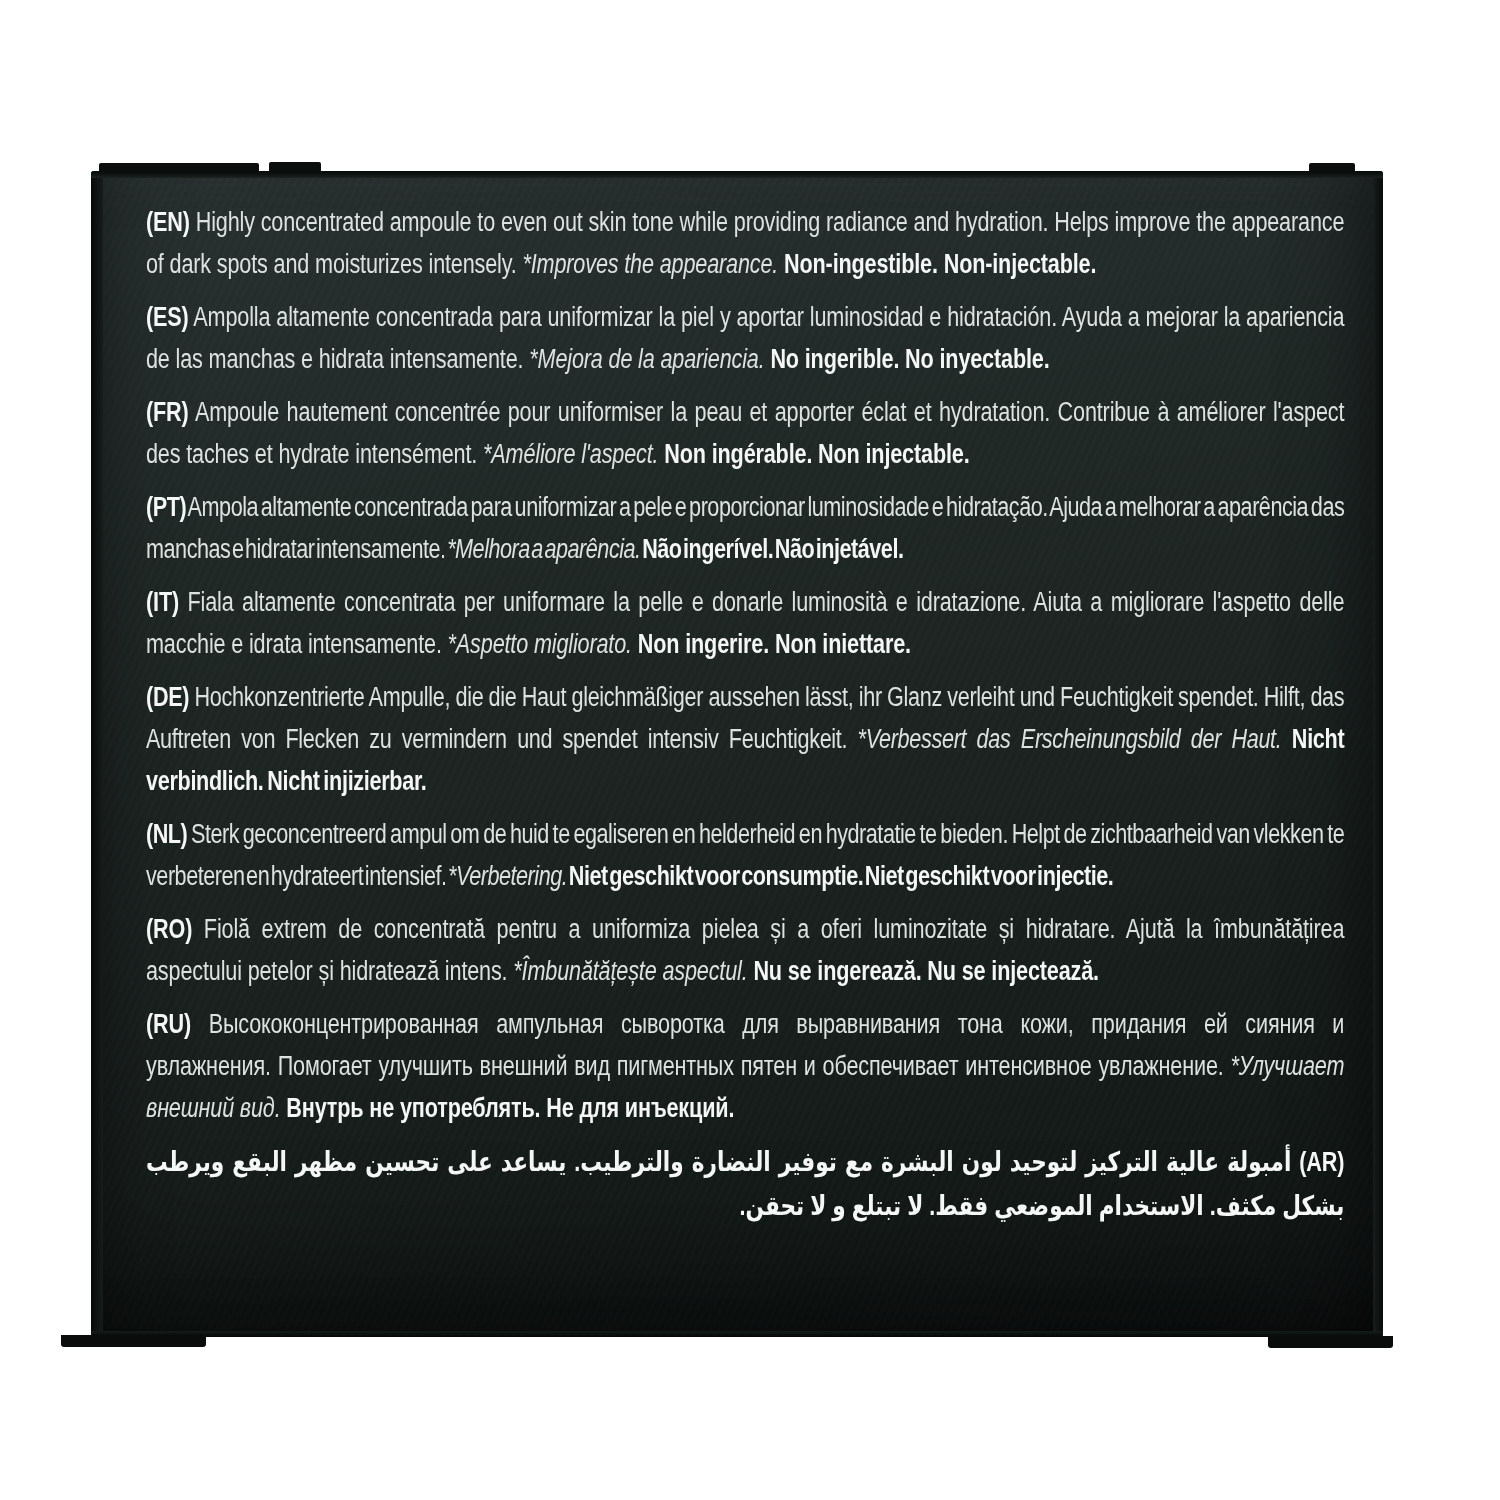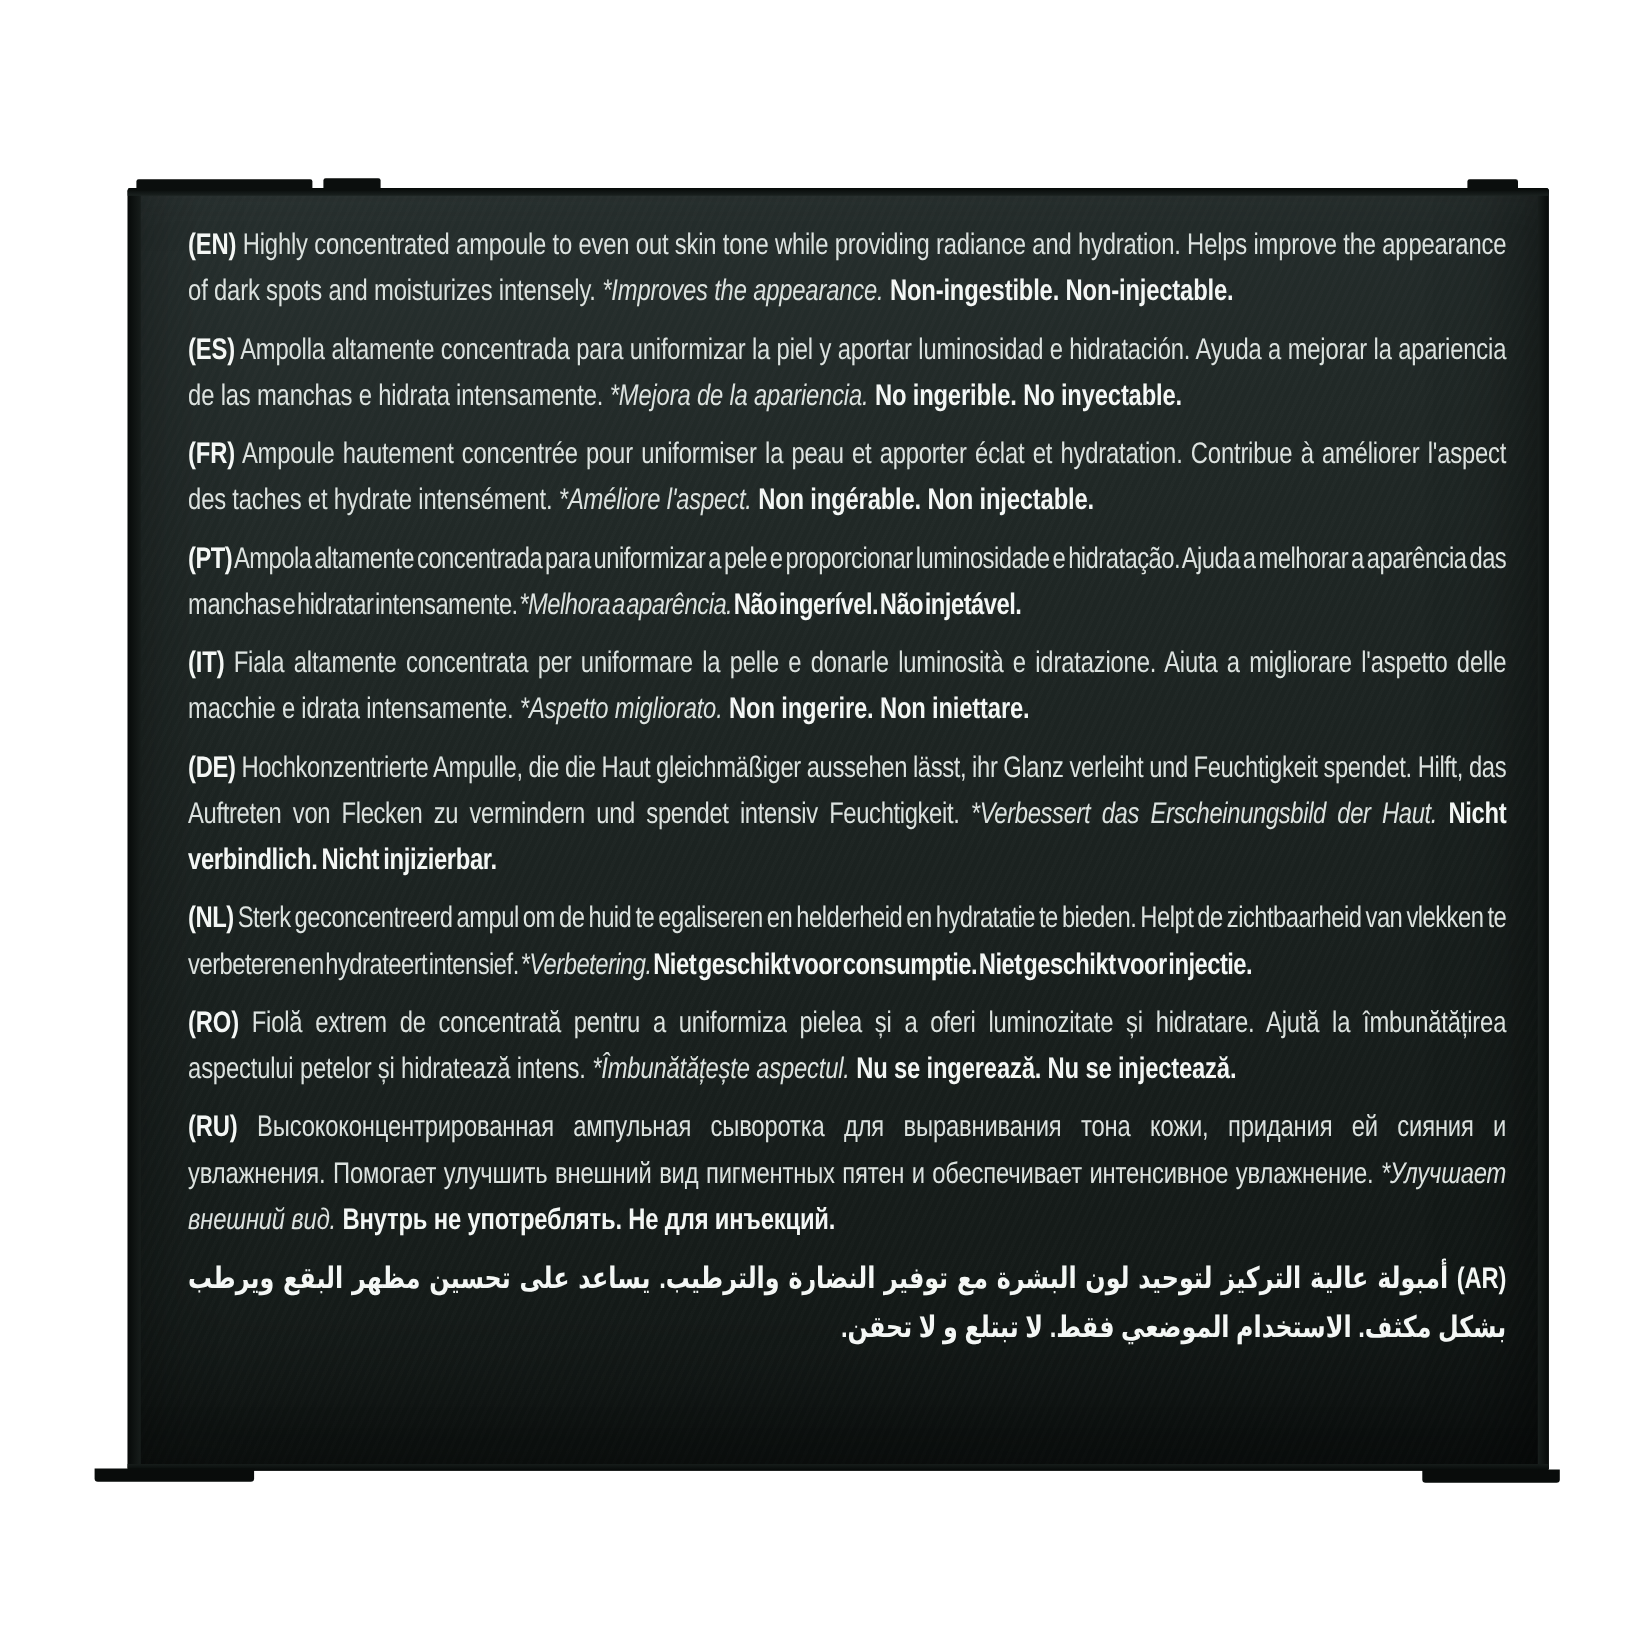--- a/index.html
+++ b/index.html
@@ -3,22 +3,22 @@
 <meta charset="utf-8">
 <style>
   html, body { margin: 0; padding: 0; }
   body {
     width: 1500px; height: 1500px; position: relative;
     background: #ffffff;
     font-family: "Liberation Sans", "DejaVu Sans", sans-serif;
     overflow: hidden;
   }
   .box {
-    position: absolute; left: 116px; top: 171px; width: 1292px; height: 1166px;
-    border-radius: 2px;
+    position: absolute; left: 91px; top: 171px; width: 1292px; height: 1166px;
+    border-radius: 14px;
     background:
       repeating-linear-gradient(115deg, rgba(255,255,255,0.012) 0 3px, rgba(0,0,0,0.0) 3px 7px),
       linear-gradient(170deg, #283130 0%, #202826 30%, #1a211f 58%, #141a18 82%, #101514 100%);
     box-shadow:
       inset 0 30px 60px -30px rgba(255,255,255,0.05),
       inset 0 -90px 130px -50px rgba(0,0,0,0.55),
       inset -55px 0 90px -50px rgba(0,0,0,0.55),
       inset 45px 0 80px -50px rgba(0,0,0,0.45);
   }
   .edge-left  { position: absolute; left: 0; top: 0; bottom: 0; width: 12px;

